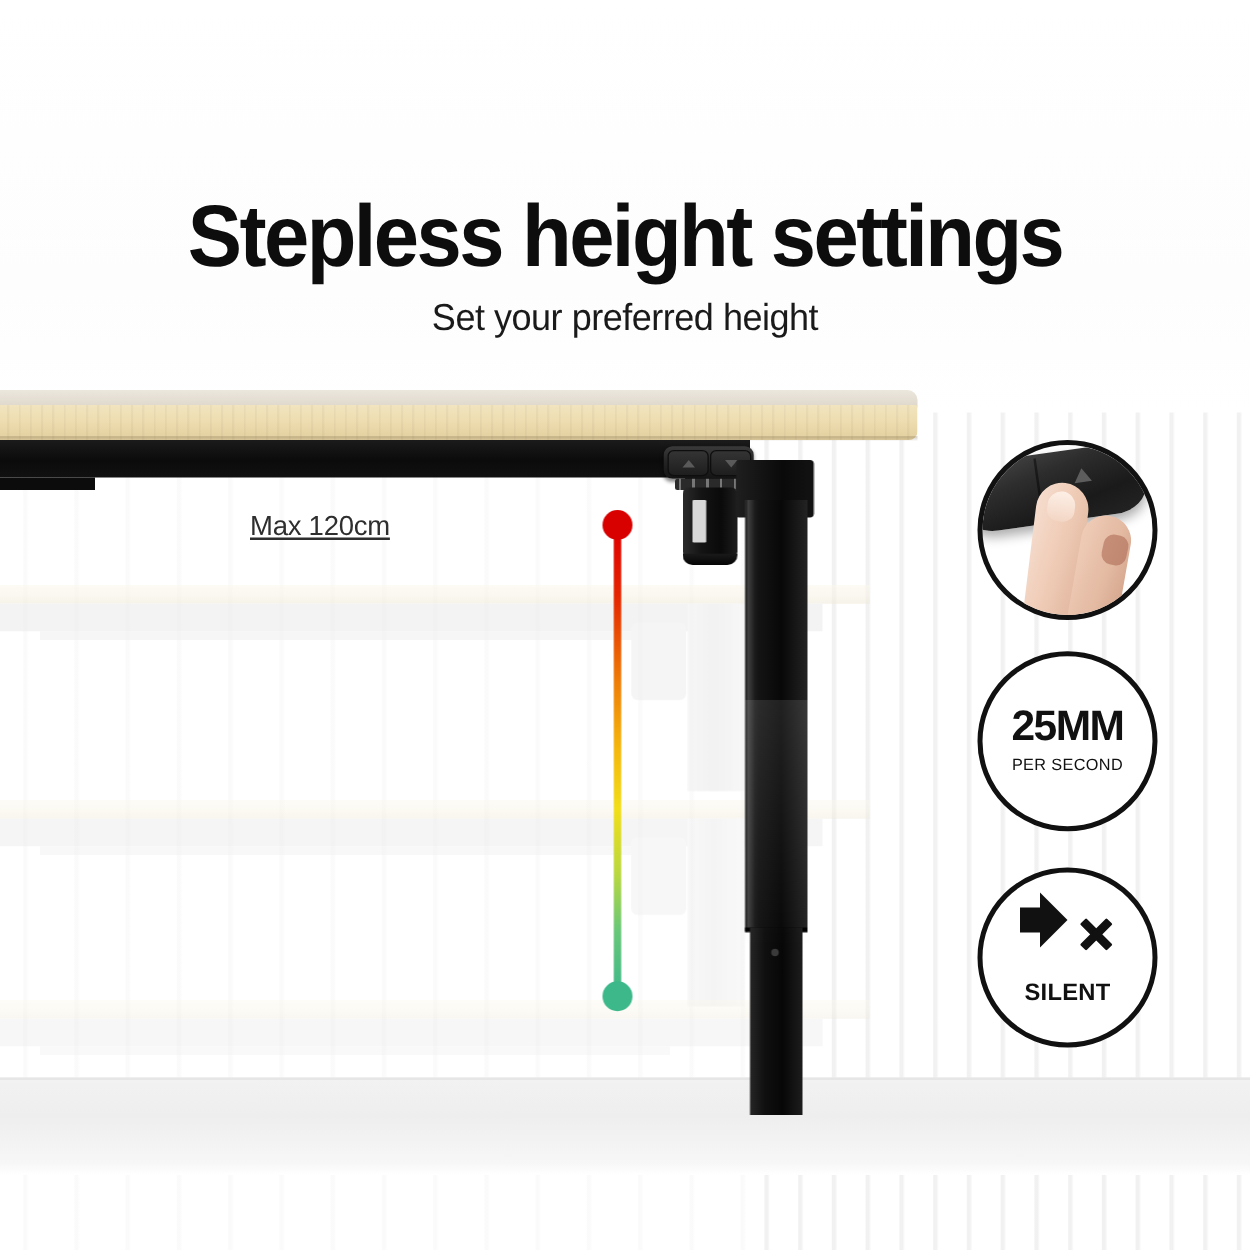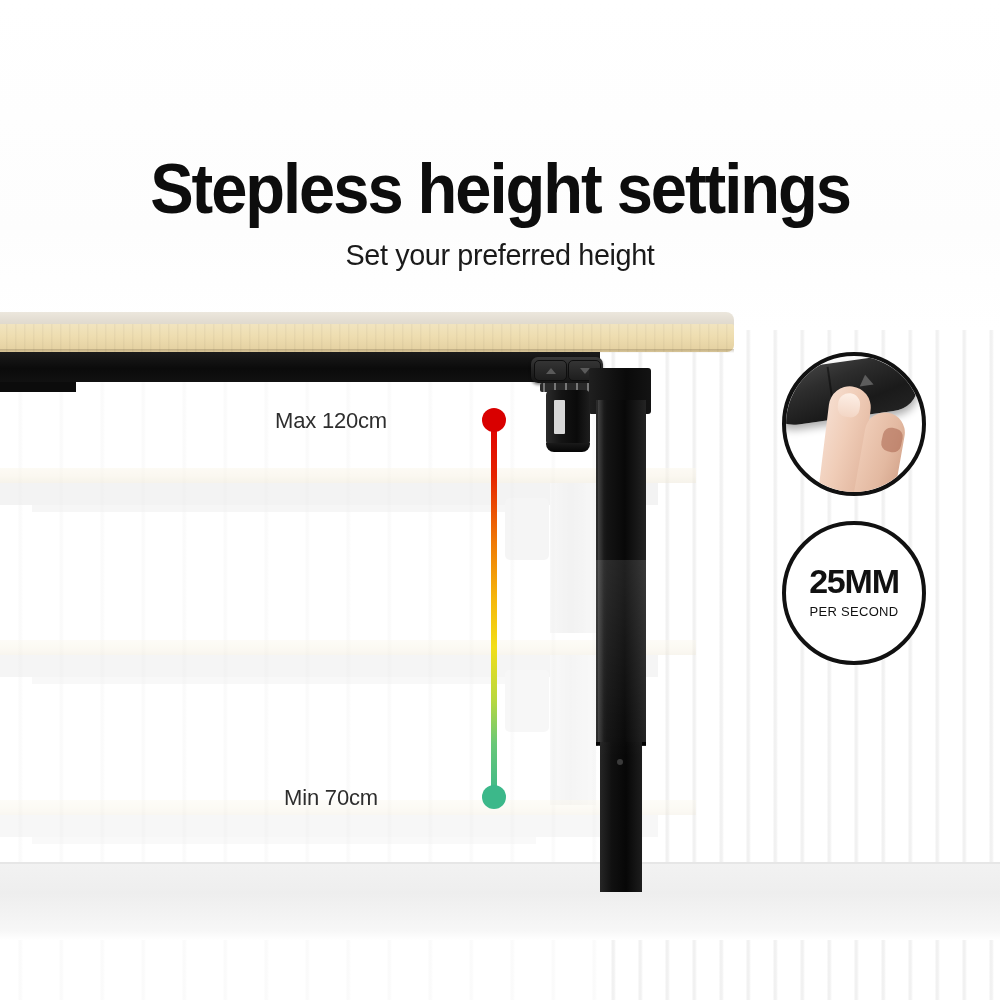--- a/index.html
+++ b/index.html
@@ -309,22 +309,23 @@
   .dot-max { top: 408px; background: #d90000; }
   .dot-min { top: 785px; background: #3cb88a; }
 
   .scale-label {
     position: absolute;
     font-size: 22px;
     line-height: 24px;
     font-weight: 400;
     color: #2e2e2e;
     letter-spacing: -0.2px;
-    text-align: center;
+    text-align: left;
     white-space: nowrap;
+    text-decoration: underline;
   }
   .label-max { left: 200px; width: 262px; top: 409px; }
   .label-min { left: 200px; width: 262px; top: 786px; }
 
   
   .badge {
     position: absolute;
     width: 136px; height: 136px;
     border-radius: 50%;
     background: #ffffff;
@@ -512,33 +513,41 @@
   <div class="leg-upper-hl"></div>
   <div class="leg-seam"></div>
   <div class="leg-lower"></div>
   <div class="leg-screw"></div>
   <div class="leg-reflection"></div>
 
   <div class="scale-line"></div>
   <div class="dot dot-max"></div>
   <div class="dot dot-min"></div>
   <div class="scale-label label-max">Max 120cm</div>
-  <div class="scale-label label-min">Min 70cm</div>
 
   <div class="badge badge-remote">
     <div class="remote-body">
       <div class="remote-split"></div>
       <div class="remote-arrow"></div>
     </div>
     <div class="finger">
       <div class="finger-nail"></div>
     </div>
     <div class="finger2"></div>
     <div class="knuckle"></div>
   </div>
 
   <div class="badge badge-speed">
     <div class="badge-text speed-main">25MM</div>
     <div class="badge-text speed-sub">PER SECOND</div>
   </div>
 
+  <div class="badge badge-silent">
+    <div class="speaker"></div>
+    <div class="speaker-cone"></div>
+    <div class="mute-x">
+        <span></span>
+        <span></span>
+      </div>
+    <div class="badge-text silent-text">SILENT</div>
+  </div>
 
 </div>
 
 </body></html>

